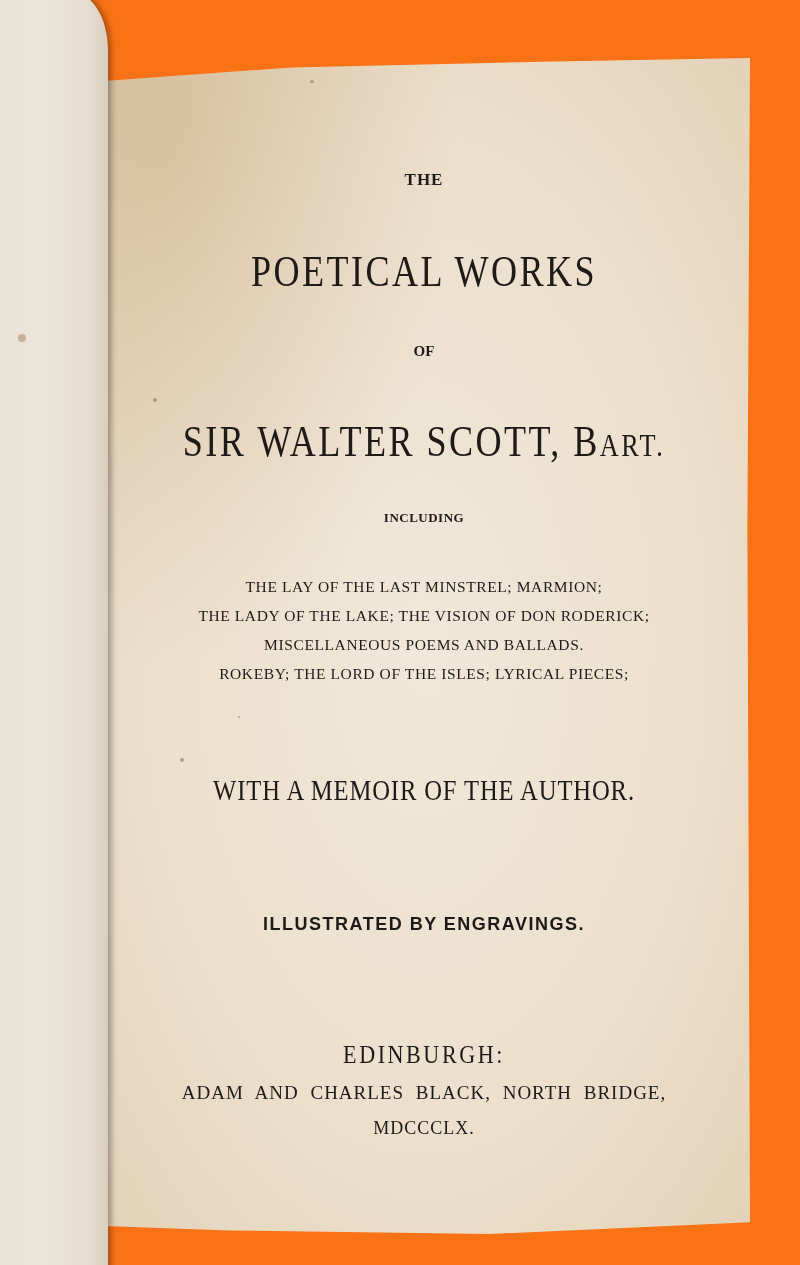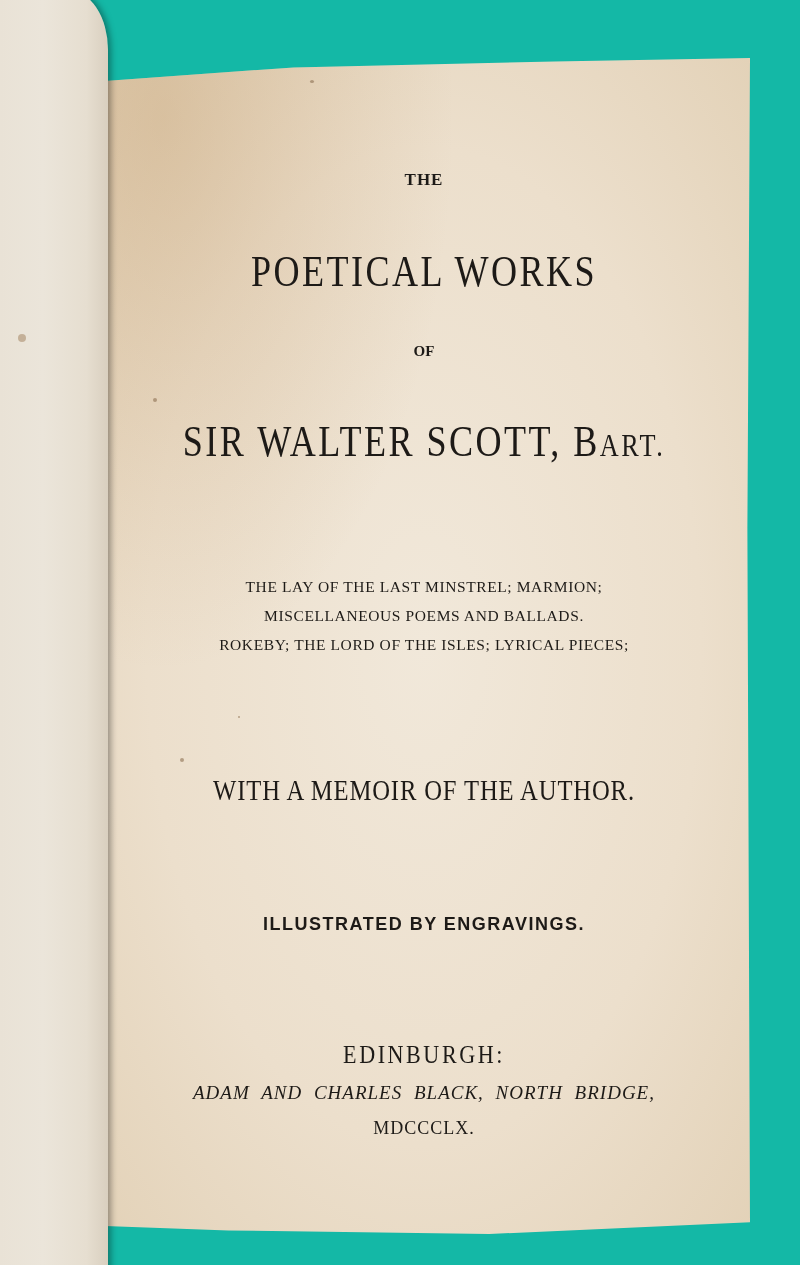--- a/index.html
+++ b/index.html
@@ -7,21 +7,21 @@
       padding: 0;
       width: 800px;
       height: 1265px;
       background: #060606;
       overflow: hidden;
     }
     .scene {
       position: relative;
       width: 800px;
       height: 1265px;
-      background: #14b8a6;
+      background: #f97316;
     }
     .flyleaf {
       position: absolute;
       left: 0;
       top: -10px;
       width: 108px;
       height: 1290px;
       background: linear-gradient(90deg, #e9e2d6 0%, #ebe5da 40%, #e6ded0 80%, #d9cfbf 100%);
       border-top-right-radius: 40px 60px;
       box-shadow: 3px 0 6px rgba(0,0,0,0.35);
@@ -129,21 +129,20 @@
       font-size: 26px;
       letter-spacing: 3px;
       transform: scaleX(0.85);
       transform-origin: 50% 50%;
     }
     .publisher {
       top: 1024px;
       font-size: 19px;
       letter-spacing: 1px;
       word-spacing: 6px;
-      font-style: italic;
     }
     .year {
       top: 1060px;
       font-size: 18px;
       letter-spacing: 1px;
     }
     .speck {
       position: absolute;
       background: #8c6f52;
       border-radius: 50%;
@@ -166,23 +165,25 @@
 
       <div class="line title">POETICAL WORKS</div>
 
       <div class="line of">OF</div>
 
       <div class="line author">
         <span>SIR WALTER SCOTT,</span>
         <span><span>B</span><span class="small">ART.</span></span>
       </div>
 
+      <div class="line including">INCLUDING</div>
 
       <div class="line works">
         <div>THE LAY OF THE LAST MINSTREL; MARMION;</div>
+        <div>THE LADY OF THE LAKE; THE VISION OF DON RODERICK;</div>
         <div>MISCELLANEOUS POEMS AND BALLADS.</div>
         <div>ROKEBY; THE LORD OF THE ISLES; LYRICAL PIECES;</div>
       </div>
 
       <div class="line memoir">WITH A MEMOIR OF THE AUTHOR.</div>
 
       <div class="line illustrated">ILLUSTRATED BY ENGRAVINGS.</div>
 
       <div class="line city">EDINBURGH:</div>
 

